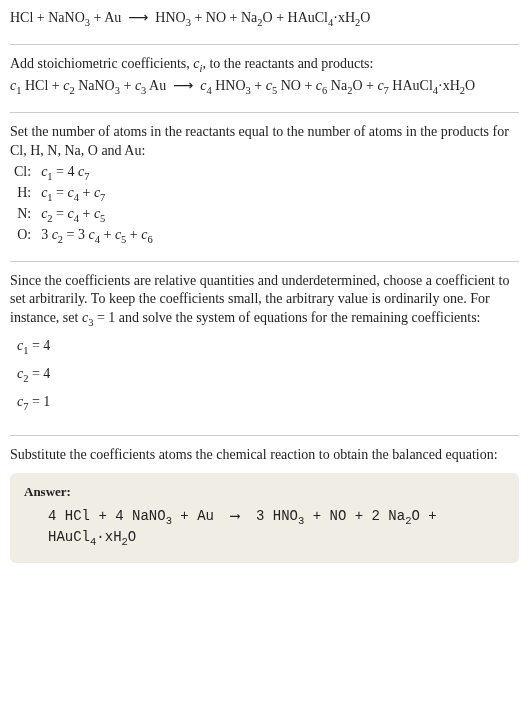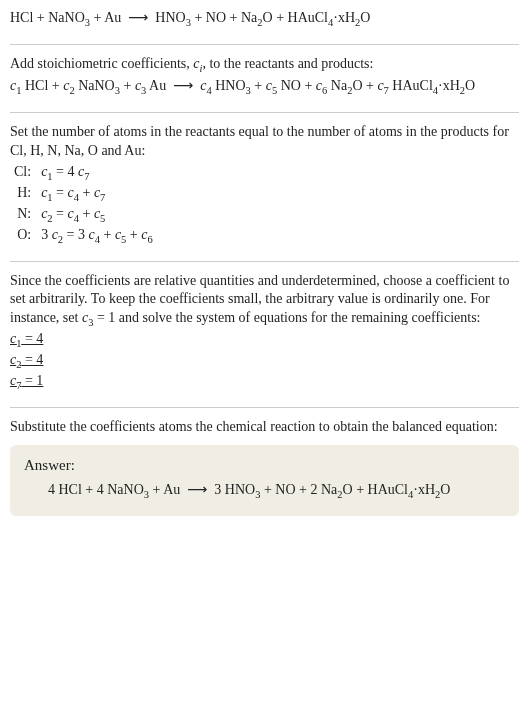--- a/index.html
+++ b/index.html
@@ -33,36 +33,37 @@
     }
     .atom-table td {
       padding: 0 4px;
       vertical-align: baseline;
     }
     .atom-table td:first-child {
       text-align: right;
       padding-right: 6px;
     }
     .coeff-list div {
-      margin: 0;
+      margin: 7px;
       line-height: 1.35;
-      text-decoration: underline;
     }
     .answer-box {
       background: #f0ede4;
       border-radius: 6px;
       padding: 10px 14px 14px 14px;
       margin-top: 8px;
     }
     .answer-label {
-      font-size: 15px;
+      font-size: 13px;
       margin-bottom: 6px;
+      font-weight: bold;
     }
     .answer-eq {
       padding-left: 24px;
+      font-family: Liberation Mono, monospace;
     }
     sub {
       font-size: 0.75em;
       vertical-align: sub;
     }
   </style>
 </head>
 <body>
 
 <div class="section">

